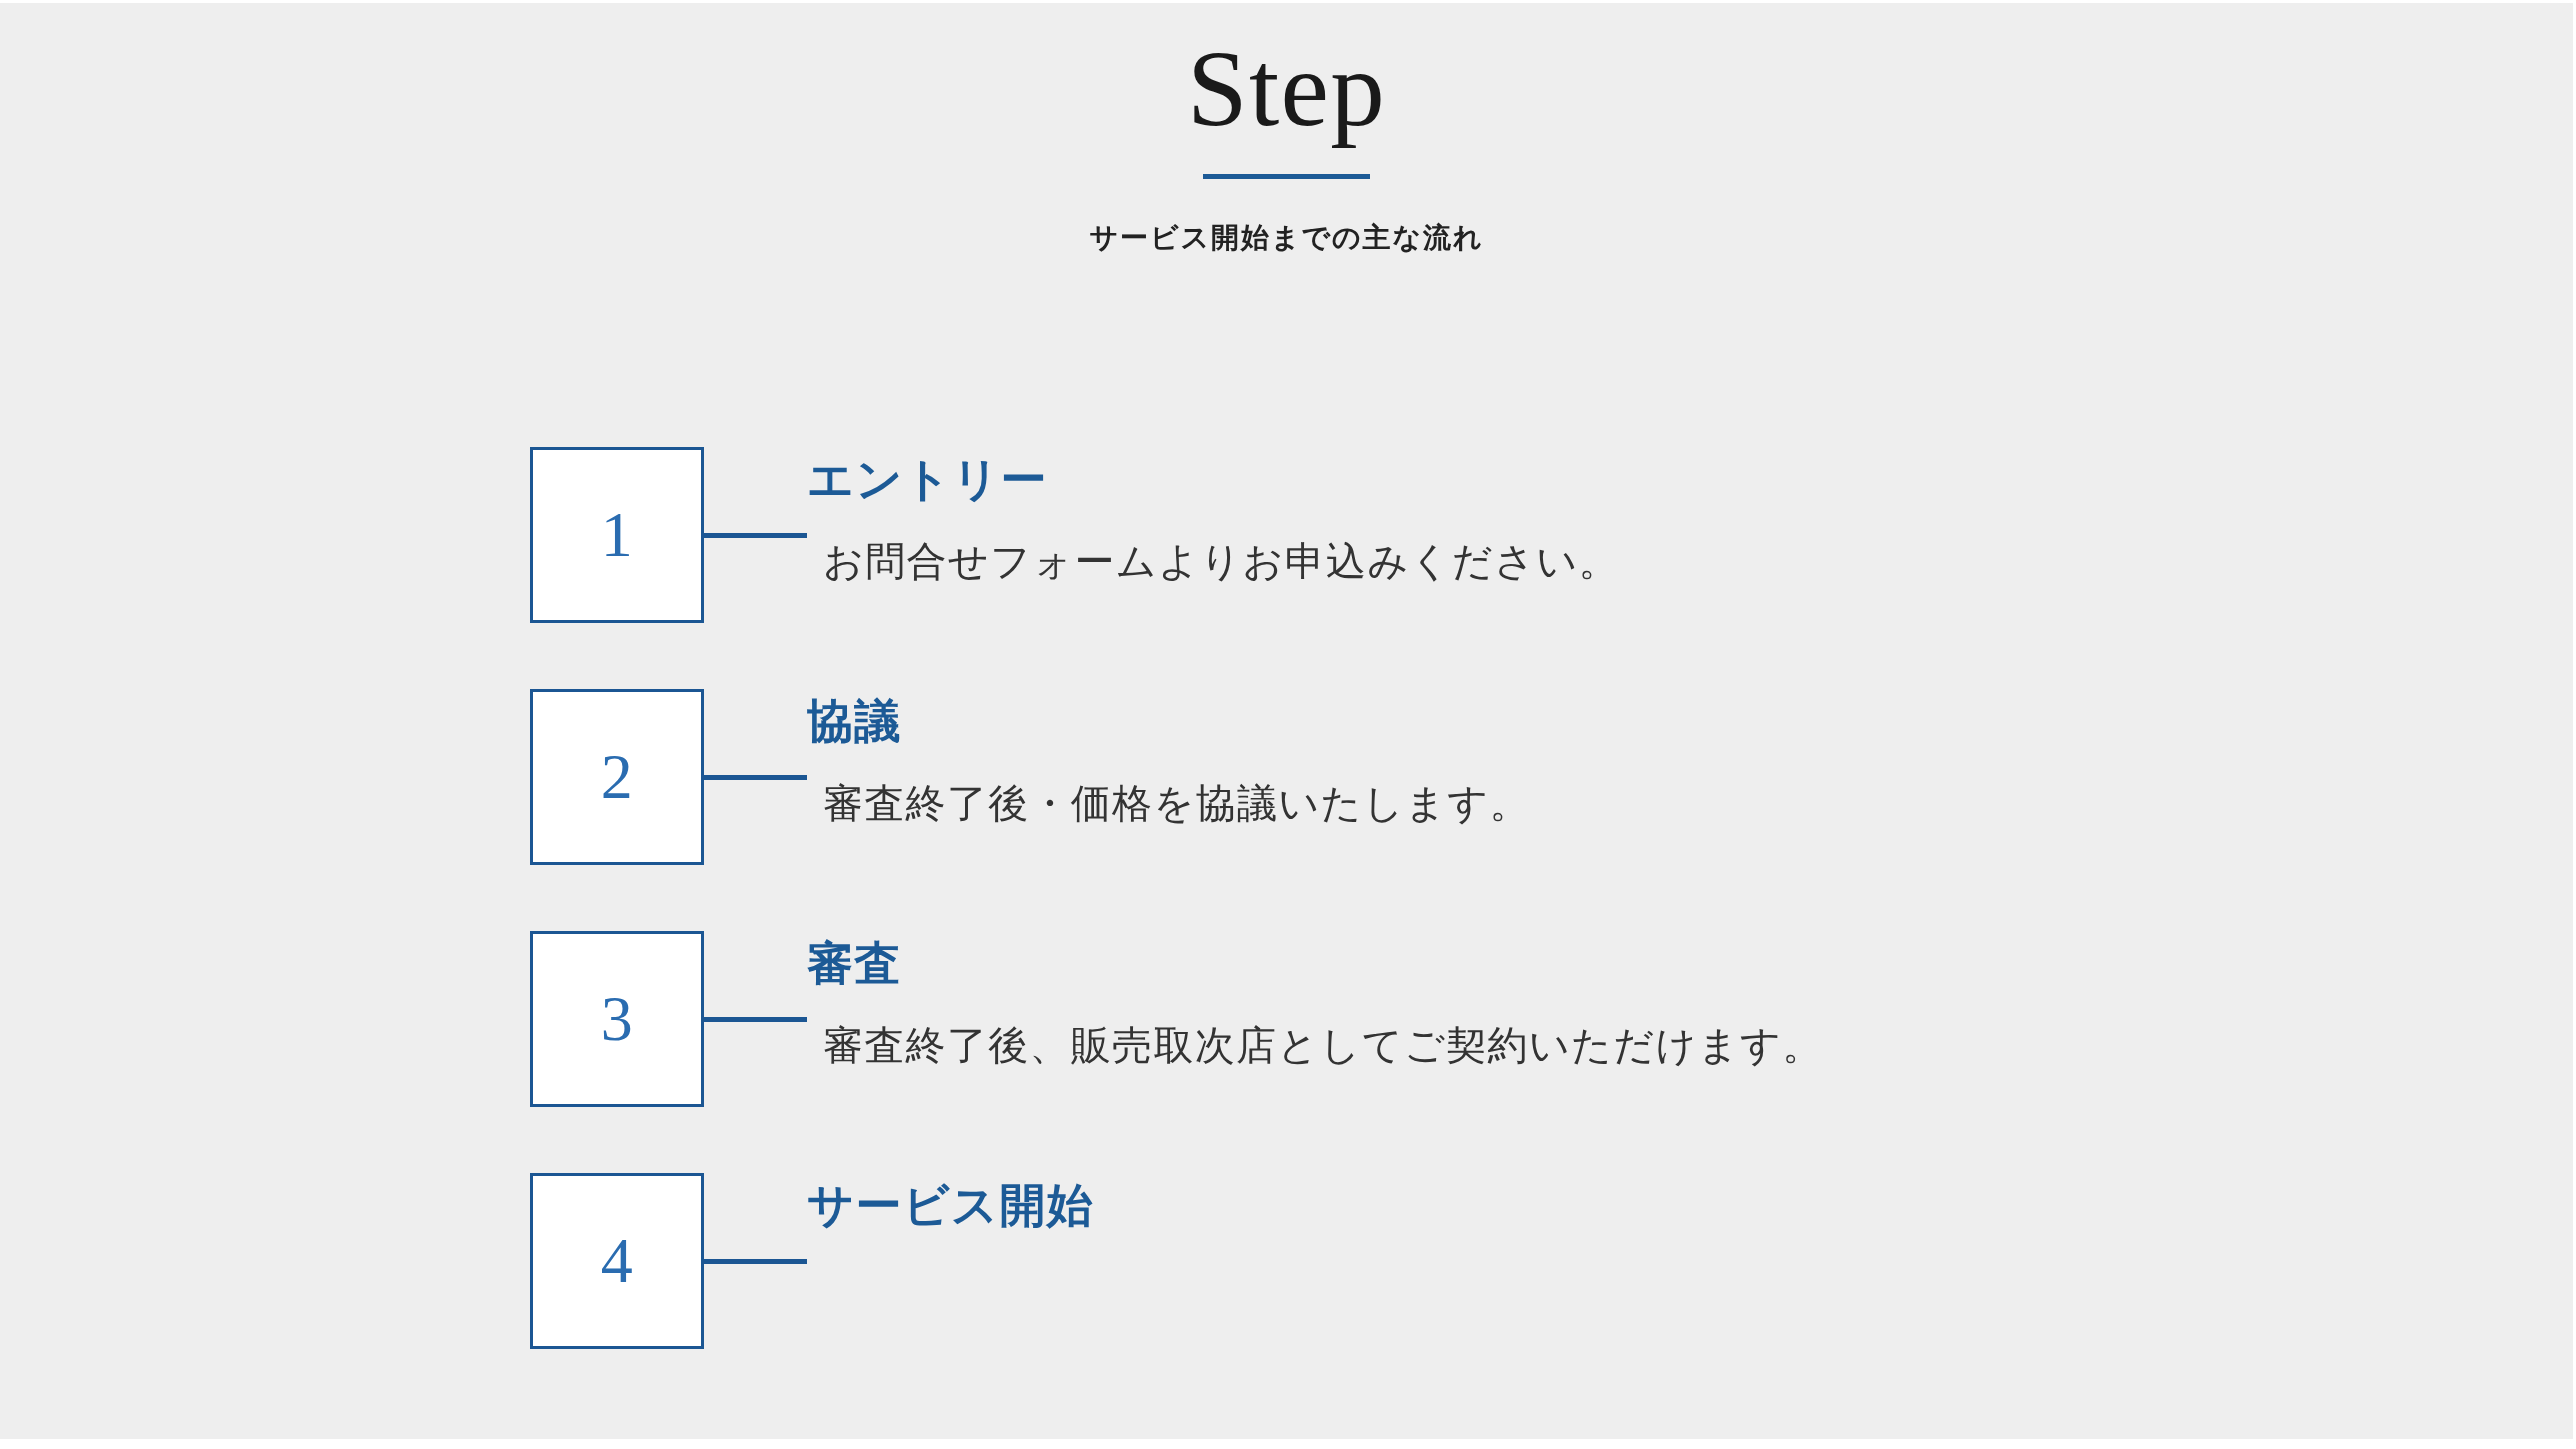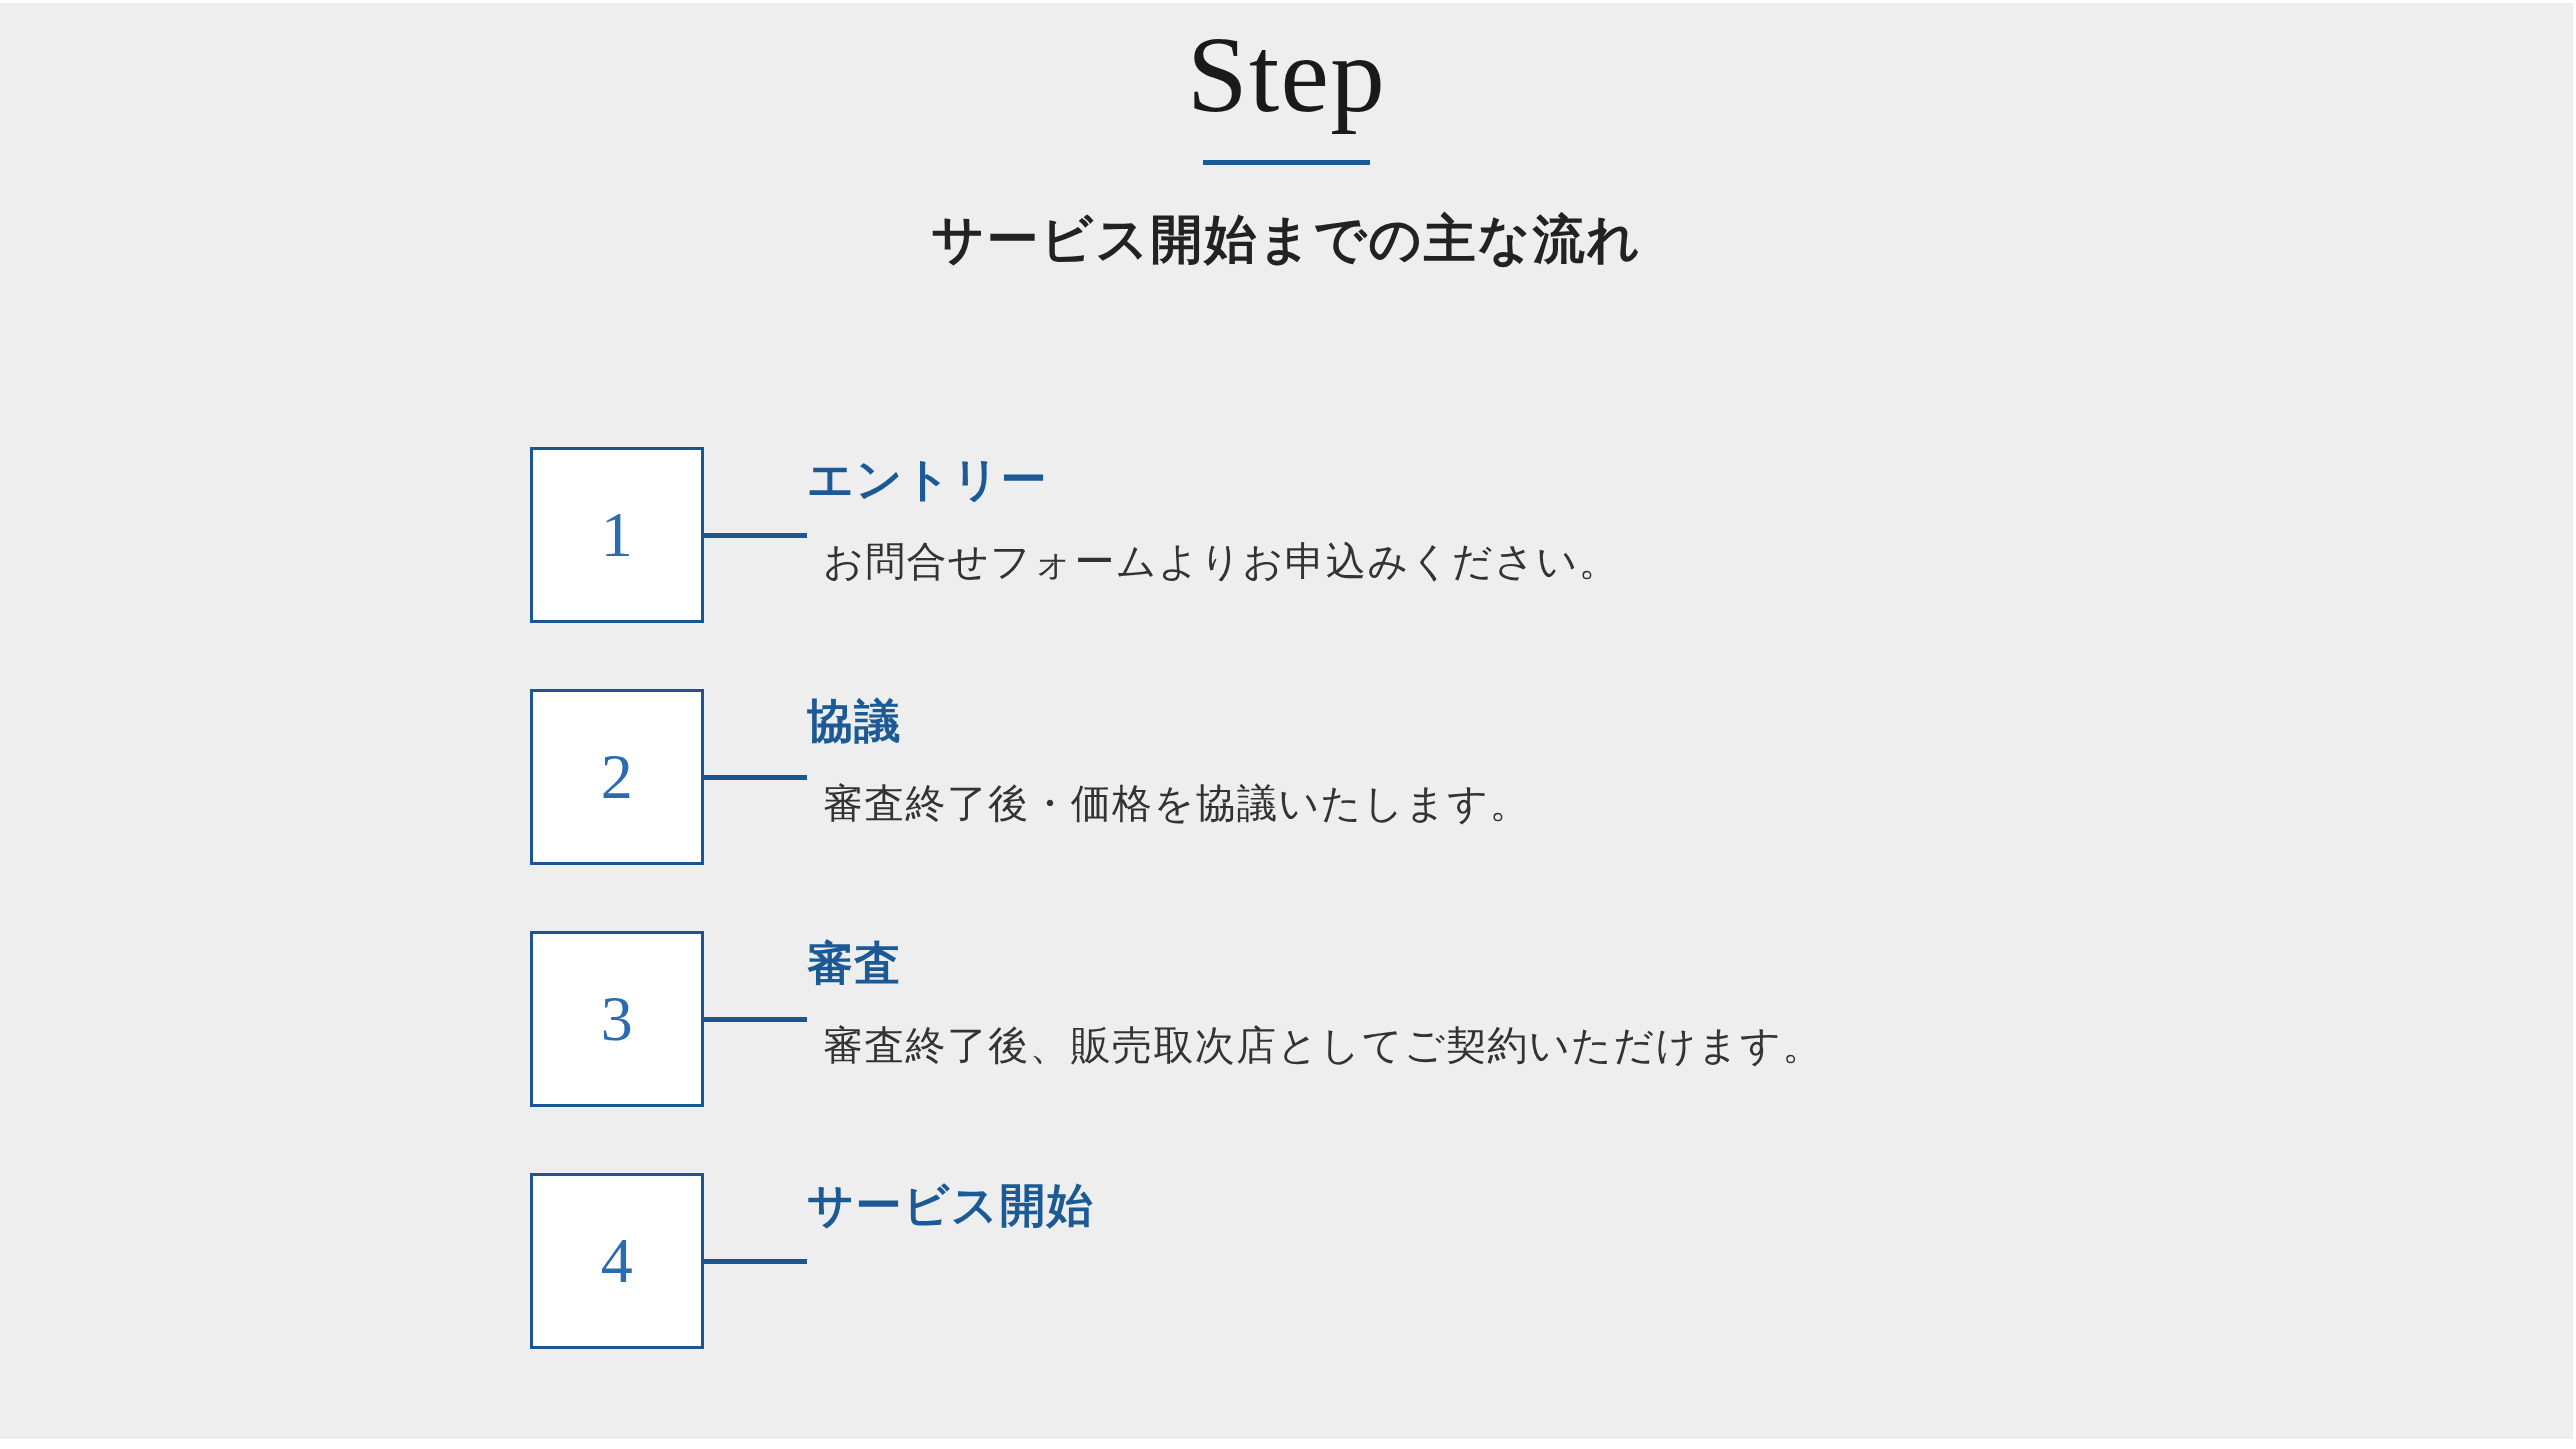--- a/index.html
+++ b/index.html
@@ -29,21 +29,21 @@
   .section-header {
     position: absolute;
     left: 0;
     top: 0;
     width: 2573px;
     text-align: center;
   }
 
   .section-title {
     margin: 0;
-    padding-top: 17px;
+    padding-top: 31px;
     font-family: "Liberation Serif", "DejaVu Serif", serif;
     font-size: 109px;
     font-weight: 400;
     line-height: 1.0;
     letter-spacing: 1.3px;
     color: #1a1a1a;
   }
 
   .title-divider-wrap {
     width: 100%;
@@ -54,21 +54,21 @@
   .title-divider {
     width: 167px;
     height: 5.2px;
     background: #1c5a96;
   }
 
   .section-subtitle {
     margin: 0;
     padding-top: 40px;
     font-family: "Liberation Serif", "DejaVu Serif", serif;
-    font-size: 52px;
+    font-size: 28px;
     font-weight: 700;
     letter-spacing: 1.9px;
     color: #222222;
   }
 
   
   .steps {
     position: absolute;
     left: 530px;
     top: 444px;

